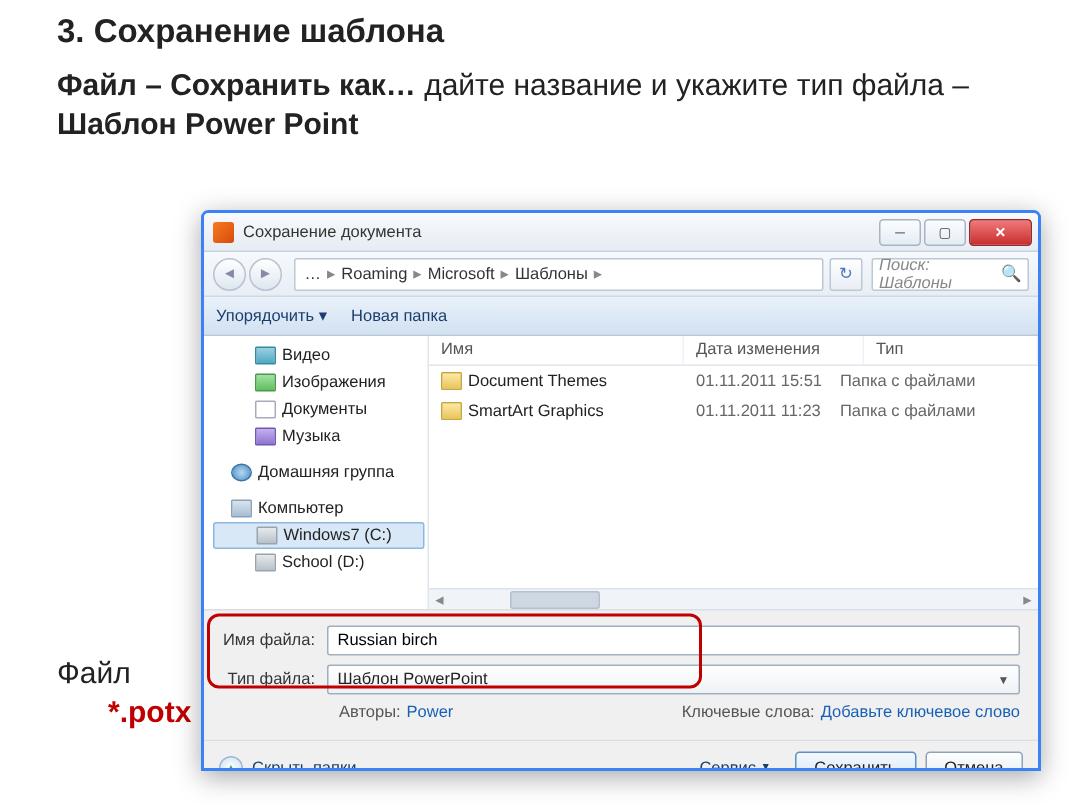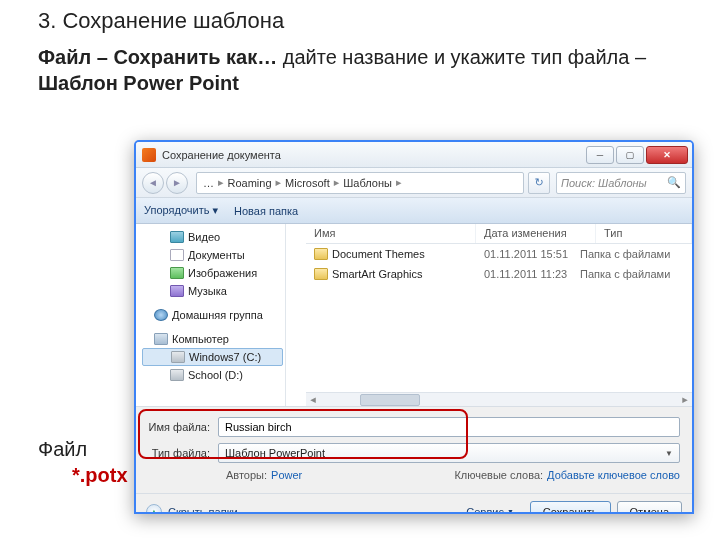--- a/index.html
+++ b/index.html
@@ -4,21 +4,21 @@
 <style>
   * { box-sizing: border-box; margin: 0; padding: 0; }
   body {
     font-family: "Segoe UI", Tahoma, Arial, sans-serif;
     background: #fff;
     width: 720px;
     height: 540px;
     position: relative;
     color: #222;
   }
-  .heading { font-size: 22px; font-weight: normal; margin: 8px 0 10px 38px; }
+  .heading { font-size: 22px; font-weight: bold; margin: 8px 0 10px 38px; }
   .instr { font-size: 20px; margin: 0 0 4px 38px; line-height: 1.3; }
   .instr .b { font-weight: bold; }
   .flabel { font-size: 20px; position: absolute; left: 38px; top: 438px; }
   .fext { font-size: 20px; color: #c00000; font-weight: bold; position: absolute; left: 38px; top: 464px; margin-left: 34px; }
 
   .dialog {
     position: absolute;
     left: 134px; top: 140px;
     width: 560px; height: 374px;
     background: #f0f0f0;
@@ -49,31 +49,31 @@
     height: 30px; display:flex; align-items:center;
     background: linear-gradient(#f6f9fc,#e8eef5);
     border-bottom: 1px solid #cfd8e2; padding: 0 6px;
   }
   .navarrow { width:22px; height:22px; border-radius:50%; border:1px solid #b7c3d0;
     background: linear-gradient(#fff,#dde7f0); margin-right:2px; display:flex;align-items:center;justify-content:center; color:#88a; font-size:10px; }
   .crumbs { margin-left: 6px; flex:1; height:22px; border:1px solid #bcc8d4; border-radius:2px;
     background:#fff; display:flex; align-items:center; padding:0 6px; font-size:11px; color:#333; overflow:hidden; }
   .crumbs .sep { margin:0 4px; color:#888; }
   .refresh { width:22px;height:22px; border:1px solid #bcc8d4; border-radius:2px; background:linear-gradient(#fff,#e8eef5); margin-left:4px; display:flex;align-items:center;justify-content:center; color:#4a7ab3; }
-  .searchbox { width:130px; height:22px; border:1px solid #bcc8d4; border-radius:2px; background:#fff;
+  .searchbox { width:105px; height:22px; border:1px solid #bcc8d4; border-radius:2px; background:#fff;
     margin-left:6px; display:flex; align-items:center; padding:0 4px; color:#888; font-style:italic; }
   .searchbox .sico { margin-left:auto; color:#4a7ab3; font-style:normal; }
 
   .toolbar {
     height: 26px; background: linear-gradient(#e9f1fa,#d2e1f1);
     border-bottom:1px solid #b9c8da; display:flex; align-items:center; padding:0 8px; color:#1a3e6e;
   }
   .tool { margin-right: 16px; }
 
-  .body { display:flex; height: 182px; background:#fff;gap:20px; }
+  .body { display:flex; height: 182px; background:#fff; }
   .tree {
     width: 150px; border-right: 1px solid #e0e6ec; padding:4px 2px 4px 6px;
     overflow:hidden; font-size:11px; color:#222;
   }
   .tnode { display:flex; align-items:center; height:18px; padding-left:16px; }
   .tnode.lv2 { padding-left:28px; }
   .tnode.lv1 { padding-left:12px; }
   .fico { width:14px; height:12px; margin-right:4px; display:inline-block; border-radius:1px; }
   .fico.folder { background: linear-gradient(#fde9a7,#e9c559); border:1px solid #caa638; }
   .fico.doc { background:#fff; border:1px solid #aab; }
@@ -182,26 +182,26 @@
     <span class="tool">Новая папка</span>
   </div>
 
   <div class="body">
     <div class="tree" id="tree">
         <div class="tnode lv2">
           <span class="fico vid"></span>
           <span>Видео</span>
         </div>
         <div class="tnode lv2">
+          <span class="fico img"></span>
+          <span>Изображения</span>
+        </div>
+        <div class="tnode lv2">
           <span class="fico doc"></span>
           <span>Документы</span>
-        </div>
-        <div class="tnode lv2">
-          <span class="fico img"></span>
-          <span>Изображения</span>
         </div>
         <div class="tnode lv2">
           <span class="fico mus"></span>
           <span>Музыка</span>
         </div>
         <div class="sep"></div>
         <div class="tnode lv1">
           <span class="fico net"></span>
           <span>Домашняя группа</span>
         </div>

